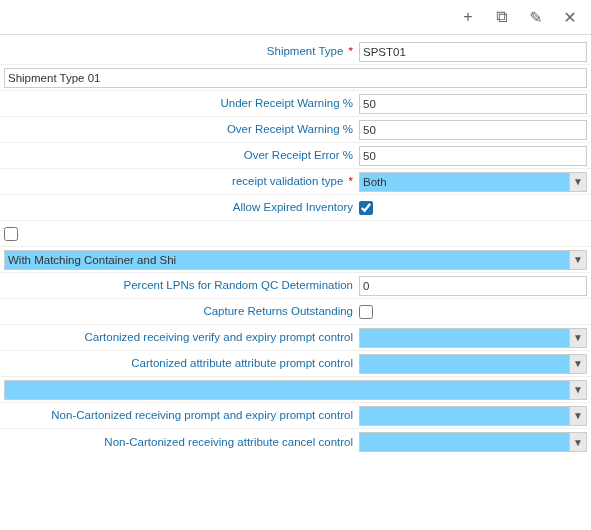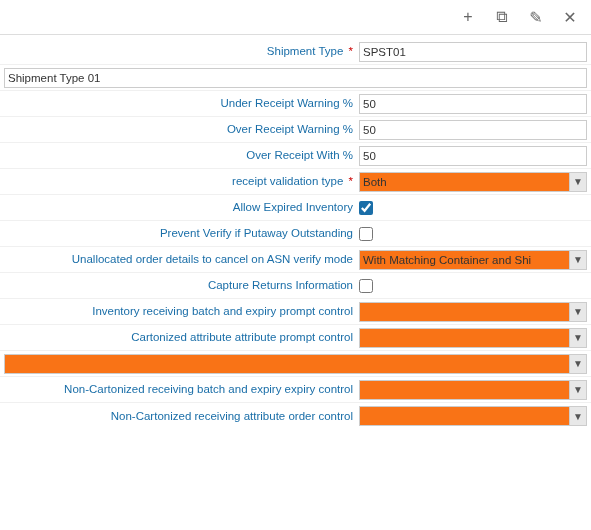--- a/index.html
+++ b/index.html
@@ -73,21 +73,21 @@
       width: 100%;
       position: relative;
     }
     .select-input {
       width: 100%;
       height: 20px;
       border: 1px solid #ccc;
       font-size: 11.5px;
       padding: 1px 3px;
       color: #333;
-      background: #f97316;
+      background: #7dd3fc;
       appearance: none;
       -webkit-appearance: none;
       outline: none;
       cursor: pointer;
     }
     .select-arrow {
       position: absolute;
       right: 0;
       top: 0;
       height: 20px;
@@ -136,63 +136,67 @@
         <input type="text" class="text-input" value="50" style="">
       </div>
     </div>
     <div class="form-row">
       <div class="label-cell">Over Receipt Warning %</div>
       <div class="value-cell">
         <input type="text" class="text-input" value="50" style="">
       </div>
     </div>
     <div class="form-row">
-      <div class="label-cell">Over Receipt With %</div>
+      <div class="label-cell">Over Receipt Error %</div>
       <div class="value-cell">
         <input type="text" class="text-input" value="50" style="">
       </div>
     </div>
     <div class="form-row">
       <div class="label-cell">receipt validation type<span class="required"> *</span></div>
       <div class="value-cell">
         <div class="select-wrapper">
           <select class="select-input"><option value="Both">Both</option><option value="Container">Container</option><option value="Shipment">Shipment</option></select>
           <div class="select-arrow">▼</div>
         </div>
       </div>
     </div>
     <div class="form-row">
       <div class="label-cell">Allow Expired Inventory</div>
       <div class="value-cell">
         <input type="checkbox" class="checkbox-input" checked="" style="">
       </div>
     </div>
     <div class="form-row">
-      <div class="label-cell">Prevent Verify if Putaway Outstanding</div>
       <div class="value-cell">
         <input type="checkbox" class="checkbox-input" style="">
       </div>
     </div>
     <div class="form-row">
-      <div class="label-cell">Unallocated order details to cancel on ASN verify mode</div>
       <div class="value-cell">
         <div class="select-wrapper">
           <select class="select-input"><option value="With Matching Container and Shi">With Matching Container and Shi</option><option value="With Matching Container and Shipment">With Matching Container and Shipment</option><option value="Both">Both</option><option value="None">None</option></select>
           <div class="select-arrow">▼</div>
         </div>
       </div>
     </div>
     <div class="form-row">
-      <div class="label-cell">Capture Returns Information</div>
+      <div class="label-cell">Percent LPNs for Random QC Determination</div>
+      <div class="value-cell">
+        <input type="text" class="text-input" value="0" style="">
+      </div>
+    </div>
+    <div class="form-row">
+      <div class="label-cell">Capture Returns Outstanding</div>
       <div class="value-cell">
         <input type="checkbox" class="checkbox-input" style="">
       </div>
     </div>
     <div class="form-row">
-      <div class="label-cell">Inventory receiving batch and expiry prompt control</div>
+      <div class="label-cell">Cartonized receiving verify and expiry prompt control</div>
       <div class="value-cell">
         <div class="select-wrapper">
           <select class="select-input"></select>
           <div class="select-arrow">▼</div>
         </div>
       </div>
     </div>
     <div class="form-row">
       <div class="label-cell">Cartonized attribute attribute prompt control</div>
       <div class="value-cell">
@@ -204,30 +208,30 @@
     </div>
     <div class="form-row">
       <div class="value-cell">
         <div class="select-wrapper">
           <select class="select-input"></select>
           <div class="select-arrow">▼</div>
         </div>
       </div>
     </div>
     <div class="form-row">
-      <div class="label-cell">Non-Cartonized receiving batch and expiry expiry control</div>
-      <div class="value-cell">
-        <div class="select-wrapper">
-          <select class="select-input"></select>
-          <div class="select-arrow">▼</div>
-        </div>
-      </div>
-    </div>
-    <div class="form-row">
-      <div class="label-cell">Non-Cartonized receiving attribute order control</div>
+      <div class="label-cell">Non-Cartonized receiving prompt and expiry prompt control</div>
+      <div class="value-cell">
+        <div class="select-wrapper">
+          <select class="select-input"></select>
+          <div class="select-arrow">▼</div>
+        </div>
+      </div>
+    </div>
+    <div class="form-row">
+      <div class="label-cell">Non-Cartonized receiving attribute cancel control</div>
       <div class="value-cell">
         <div class="select-wrapper">
           <select class="select-input"></select>
           <div class="select-arrow">▼</div>
         </div>
       </div>
     </div>
   </div>
 
 </body></html>

